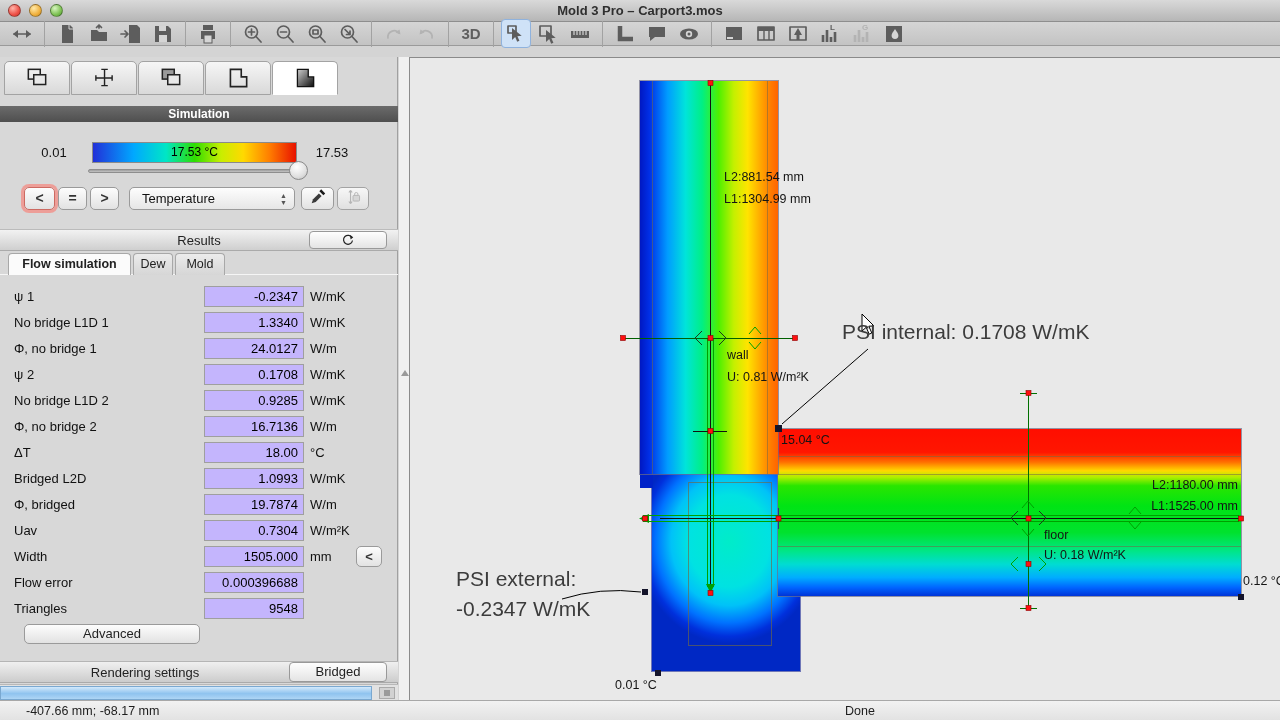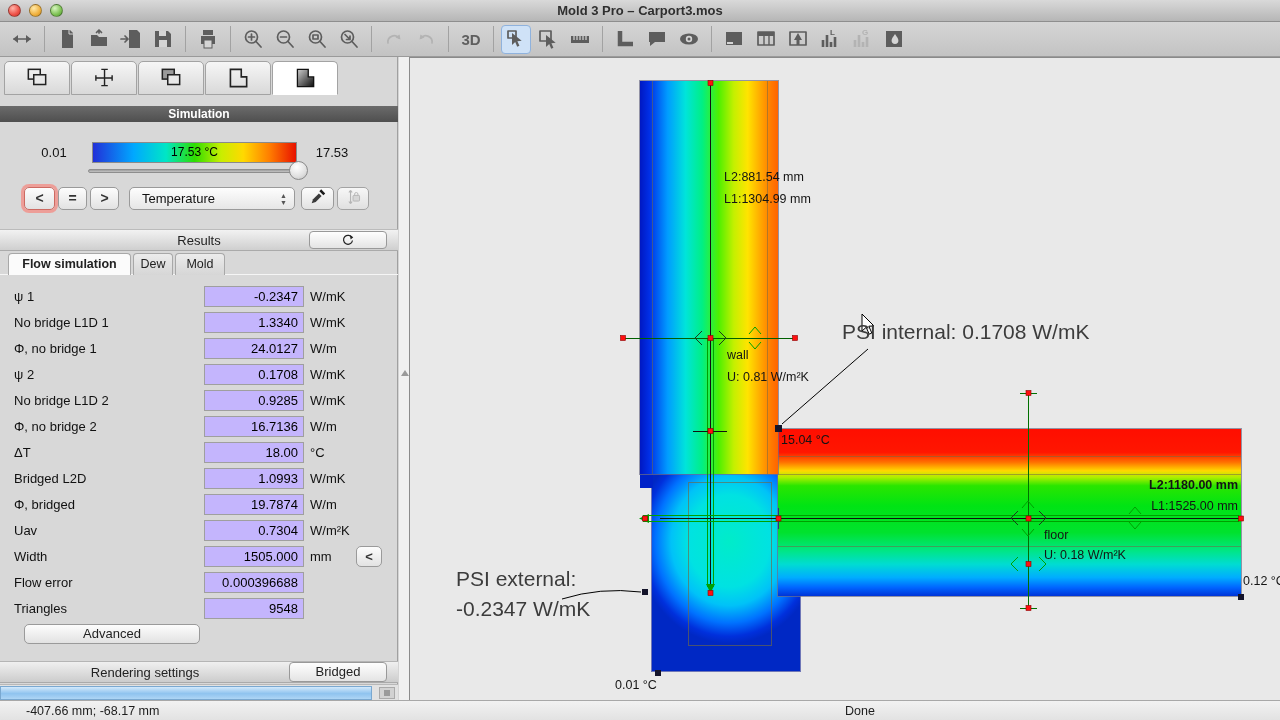--- a/index.html
+++ b/index.html
@@ -12,21 +12,21 @@
     background:linear-gradient(#d9d9d9,#b6b6b6); border-bottom:1px solid #8e8e8e; }
   .tlights { position:absolute; left:8px; top:4px; display:flex; gap:8px; }
   .tlight { width:13px; height:13px; border-radius:50%; border:1px solid rgba(0,0,0,.35); }
   .tl-red { background:radial-gradient(circle at 35% 30%, #ffb3a8, #ee5148 60%, #c63228); }
   .tl-yellow { background:radial-gradient(circle at 35% 30%, #ffe9a8, #f0b13f 60%, #c98a1e); }
   .tl-green { background:radial-gradient(circle at 35% 30%, #d8f5c0, #7ec254 60%, #4f9430); }
   .title-text { position:absolute; left:0; right:0; top:3px; text-align:center;
     font-size:13px; font-weight:bold; color:#2f2f2f; }
 
   
-  .toolbar { position:absolute; left:0; top:22px; width:1280px; height:35px;
+  .toolbar { position:absolute; left:0; top:22px; width:1280px; height:24px;
     background:linear-gradient(#d5d5d5,#c3c3c3); border-bottom:1px solid #9a9a9a;
     display:flex; align-items:center; padding-left:6px; }
   .tbtn { width:30px; height:29px; display:flex; align-items:center; justify-content:center;
     border-radius:4px; margin:0 1px; }
   .tbtn.active { background:#cfe2f7; border:1px solid #8fb2dd; }
   .tbtn svg { display:block; }
   .tdiv { width:1px; height:26px; background:#a2a2a2; margin:0 6px; }
   .t3d { font-size:15px; font-weight:bold; color:#5f5f5f; }
   .ico { stroke:#5d5d5d; fill:none; stroke-width:1.7; stroke-linejoin:round; stroke-linecap:round; }
   .ico-f { fill:#5d5d5d; stroke:none; }
@@ -551,21 +551,21 @@
 
       <polygon points="452,256 452,273 456.2,269.3 459.2,276.2 461.8,275 458.8,268.2 464,268" fill="#ffffff" stroke="#000"></polygon>
     </svg>
 
     <div class="clabel" style="left:314px; top:112px;text-align:right;">L2:881.54 mm</div>
     <div class="clabel" style="left:314px; top:134px;">L1:1304.99 mm</div>
     <div class="clabel" style="left:317px; top:290px;">wall</div>
     <div class="clabel" style="left:317px; top:312px;">U: 0.81 W/m²K</div>
     <div class="clabel-big" style="left:432px; top:262px;">PSI internal: 0.1708 W/mK</div>
     <div class="clabel" style="left:371px; top:375px;">15.04 °C</div>
-    <div class="clabel clabel-r" style="left:640px; top:420px; width:188px;font-weight:bold;">L2:1180.00 mm</div>
+    <div class="clabel clabel-r" style="left:640px; top:420px; width:188px;">L2:1180.00 mm</div>
     <div class="clabel clabel-r" style="left:640px; top:441px; width:188px;">L1:1525.00 mm</div>
     <div class="clabel" style="left:634px; top:470px;">floor</div>
     <div class="clabel" style="left:634px; top:490px;">U: 0.18 W/m²K</div>
     <div class="clabel" style="left:833px; top:516px;">0.12 °C</div>
     <div class="clabel-big" style="left:46px; top:509px;">PSI external:</div>
     <div class="clabel-big" style="left:46px; top:539px;">-0.2347 W/mK</div>
     <div class="clabel" style="left:205px; top:620px;">0.01 °C</div>
   </div>
 
   <div class="statusbar">

